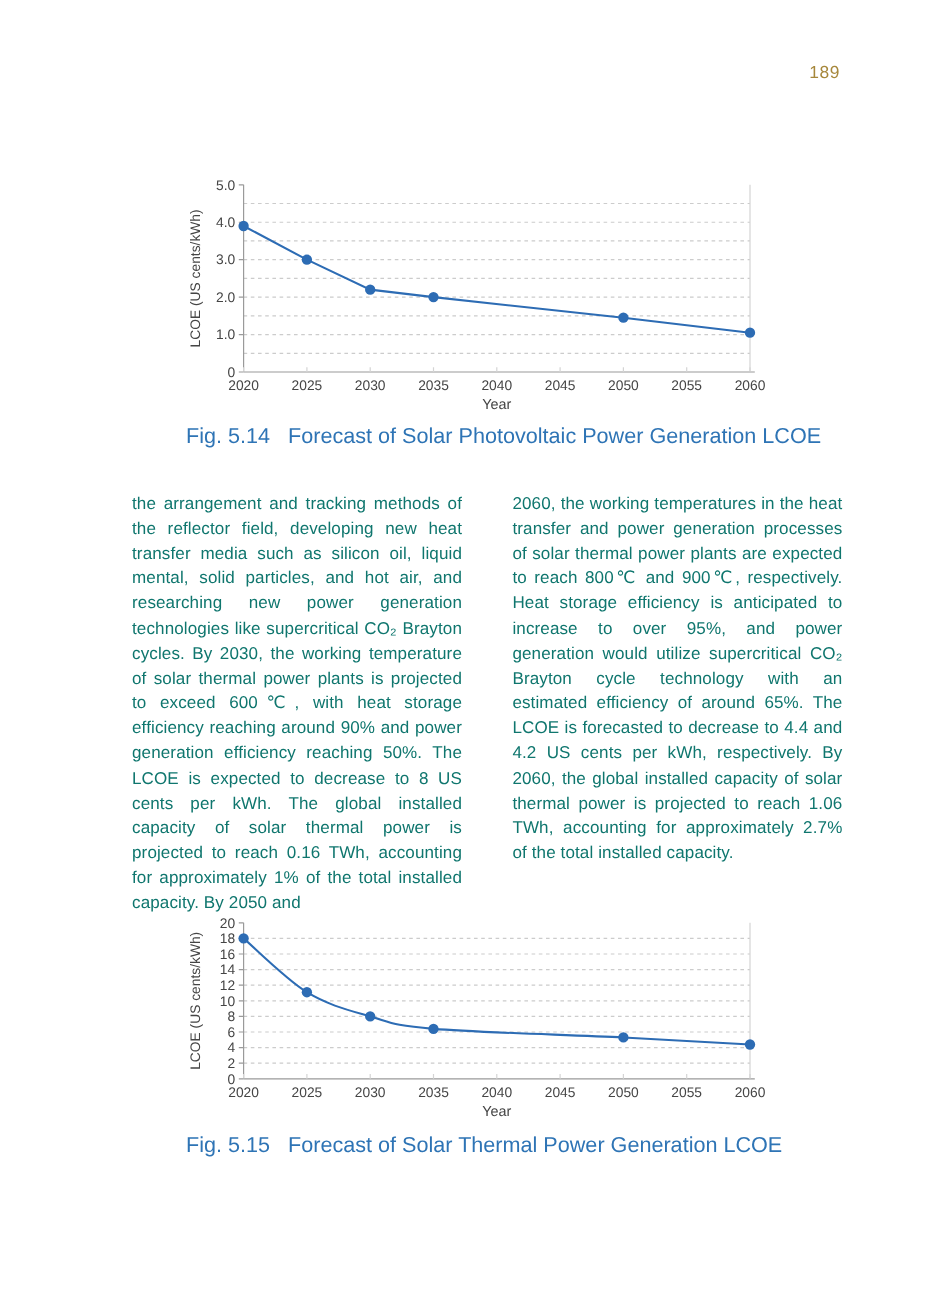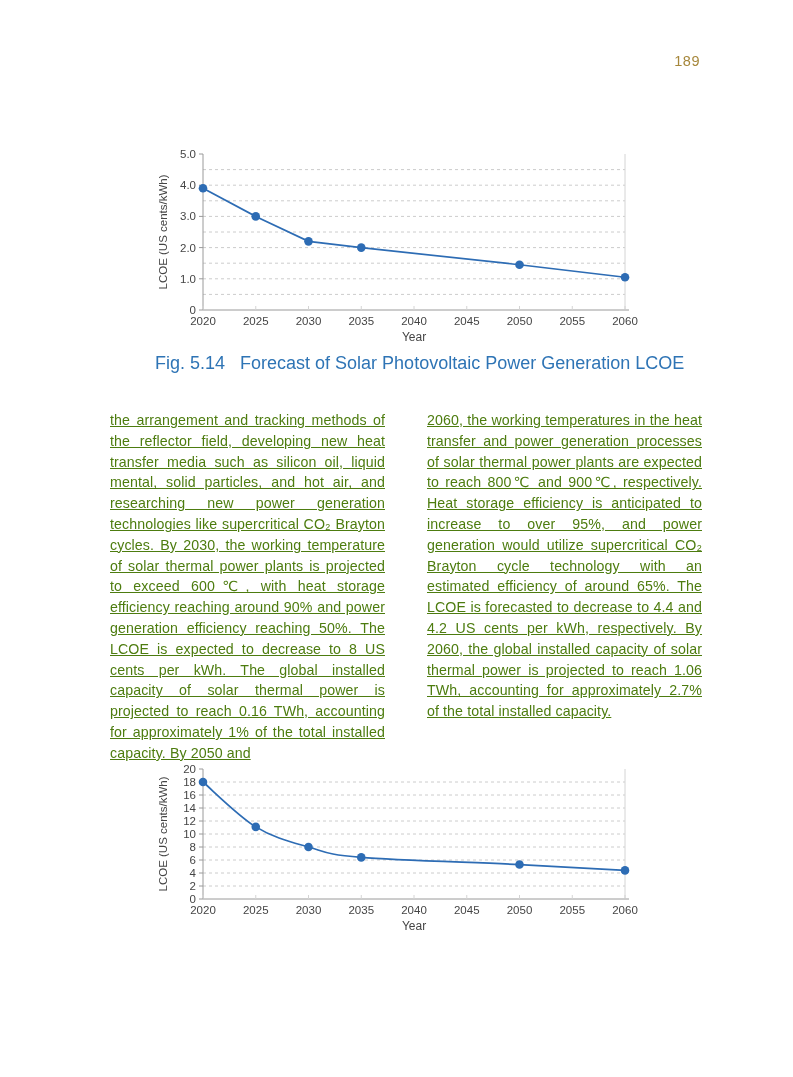--- a/index.html
+++ b/index.html
@@ -51,23 +51,22 @@
     top: 410px;
     width: 592px;
     display: flex;
     gap: 42px;
   }
   .body-col {
     width: 275px;
     font-size: 14.2px;
     line-height: 20.8px;
     text-align: justify;
-    color: #4d7c0f;
+    color: #0f766e;
     letter-spacing: 0.1px;
-    text-decoration: underline;
   }
 </style>
 </head>
 <body>
 
 <div id="page">
 
   <div class="page-number">189</div>
 
   <div class="figure" id="figure-pv">
@@ -192,14 +191,17 @@
         <text x="12" y="72" text-anchor="middle" font-size="11.5" fill="#454545" transform="rotate(-90 12 72)">LCOE (US cents/kWh)</text>
         <path d="M48 20 C56.791666666666664 27.475,83.16666666666667 54.01666666666667,100.75 64.85000000000001 C118.33333333333333 75.68333333333334,135.91666666666666 79.90833333333333,153.5 85 C171.08333333333334 90.09166666666667,171.08333333333334 92.47500000000001,206.25 95.4 C241.41666666666666 98.325,320.5416666666667 100.38333333333333,364.5 102.55 C408.4583333333333 104.71666666666667,452.4166666666667 107.425,470 108.39999999999999" fill="none" stroke="#2d6cb4" stroke-width="1.7"></path>
         <circle cx="48" cy="20" r="4.3" fill="#2d6cb4"></circle>
         <circle cx="100.75" cy="64.85000000000001" r="4.3" fill="#2d6cb4"></circle>
         <circle cx="153.5" cy="85" r="4.3" fill="#2d6cb4"></circle>
         <circle cx="206.25" cy="95.4" r="4.3" fill="#2d6cb4"></circle>
         <circle cx="364.5" cy="102.55" r="4.3" fill="#2d6cb4"></circle>
         <circle cx="470" cy="108.39999999999999" r="4.3" fill="#2d6cb4"></circle>
       </svg>
   </div>
+  <div class="fig-caption" id="caption-thermal">
+    <span class="fig-label">Fig. 5.15</span><span>Forecast of Solar Thermal Power Generation LCOE</span>
+  </div>
 
 </div>
 
 </body></html>

